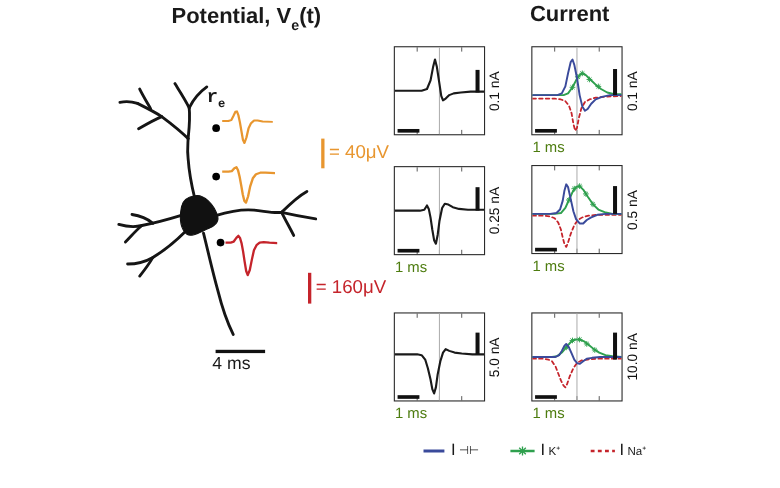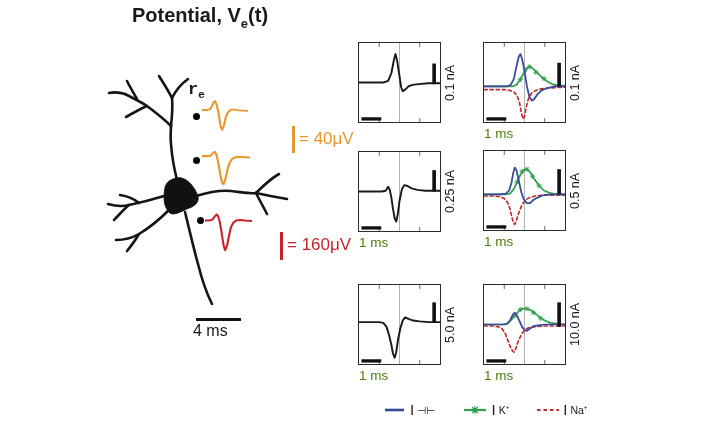--- a/index.html
+++ b/index.html
@@ -1,33 +1,33 @@
 <!DOCTYPE html>
 <html><head>
 <meta charset="utf-8">
 <style>
   html,body{margin:0;padding:0;background:#fff;}
   .stage{position:relative;width:709px;height:444px;background:#ffffff;overflow:hidden;
          font-family:"Liberation Sans", sans-serif;color:#1a1a1a;}
-  .title{position:absolute;font-size:20px;font-weight:600;text-align:center;white-space:nowrap;}
+  .title{position:absolute;font-size:20px;font-weight:600;text-align:right;white-space:nowrap;}
   #pot-title{left:108px;top:4px;width:184px;}
   #cur-title{left:430px;top:2px;width:124px;}
   .t-sub{font-size:13px;vertical-align:-6px;font-weight:600;}
   .neuron-svg{position:absolute;left:103px;top:70px;width:195px;height:240px;}
   .edot{position:absolute;width:7px;height:7px;border-radius:50%;background:#000;}
   #d0{left:193px;top:113px}#d1{left:193px;top:157px}#d2{left:197px;top:217px}
   #re-label{position:absolute;left:188px;top:80px;font-size:17px;font-weight:600;font-family:Liberation Mono, monospace;}
   #re-label .r-sub{font-size:11px;vertical-align:-4px;font-weight:600;}
   .wave-svg{position:absolute;}
   #w0{left:202px;top:92px;width:46px;height:40px}
   #w1{left:202px;top:140px;width:48px;height:46px}
   #w2{left:205px;top:205px;width:47px;height:47px}
   .vscale{position:absolute;display:flex;align-items:flex-start;gap:4px;padding-left:35px;}
   #vs0{left:257px;top:126px}
-  #vs1{left:245px;top:232px}
+  #vs1{left:245px;top:248px}
   .vscale .vbar{width:3px;background:currentColor;}
   #vs0 .vbar{height:27px}
   #vs1 .vbar{height:28px}
   .vscale .vtext{font-size:17px;line-height:26px;white-space:nowrap;}
   #tscale-line{position:absolute;left:196px;top:318px;width:45px;height:2.5px;background:#111;}
   #tscale-text{position:absolute;left:193px;top:322px;width:51px;font-size:16px;}
   .plot{position:absolute;width:83px;height:81px;}
   #p0{left:358px;top:42px}
   #p1{left:483px;top:42px}
   #p2{left:358px;top:151px}
@@ -43,20 +43,21 @@
   .leg-item{display:flex;align-items:center;gap:3px;}
   .leg-main{font-size:15px;}
   .leg-sub{font-size:10.5px;vertical-align:-4px;letter-spacing:0;}
 </style>
 </head>
 <body>
 
 <div class="stage">
 
   <div class="title" id="pot-title"><span>Potential, V</span><span class="t-sub">e</span><span>(t)</span></div>
+  <div class="title" id="cur-title">Current</div>
 
   <svg class="neuron-svg" viewBox="0 0 195 240">
     <g fill="none" stroke="#151515" stroke-width="2.6" stroke-linecap="round" stroke-linejoin="round">
       <path d="M 74,110 C 71,98 69,88 68,74 C 67,66 68,60 68,56"></path>
       <path d="M 68,56 C 60,48 52,42 44,36 C 38,32 30,28 22,24"></path>
       <path d="M 44,36 C 37,39 30,43 23,47"></path>
       <path d="M 34,29 C 30,22 27,17 24,11"></path>
       <path d="M 22,24 C 16,22 11,22 6,23"></path>
       <path d="M 68,56 C 69,46 70,38 69,28"></path>
       <path d="M 69,28 C 65,20 61,14 56,6"></path>

